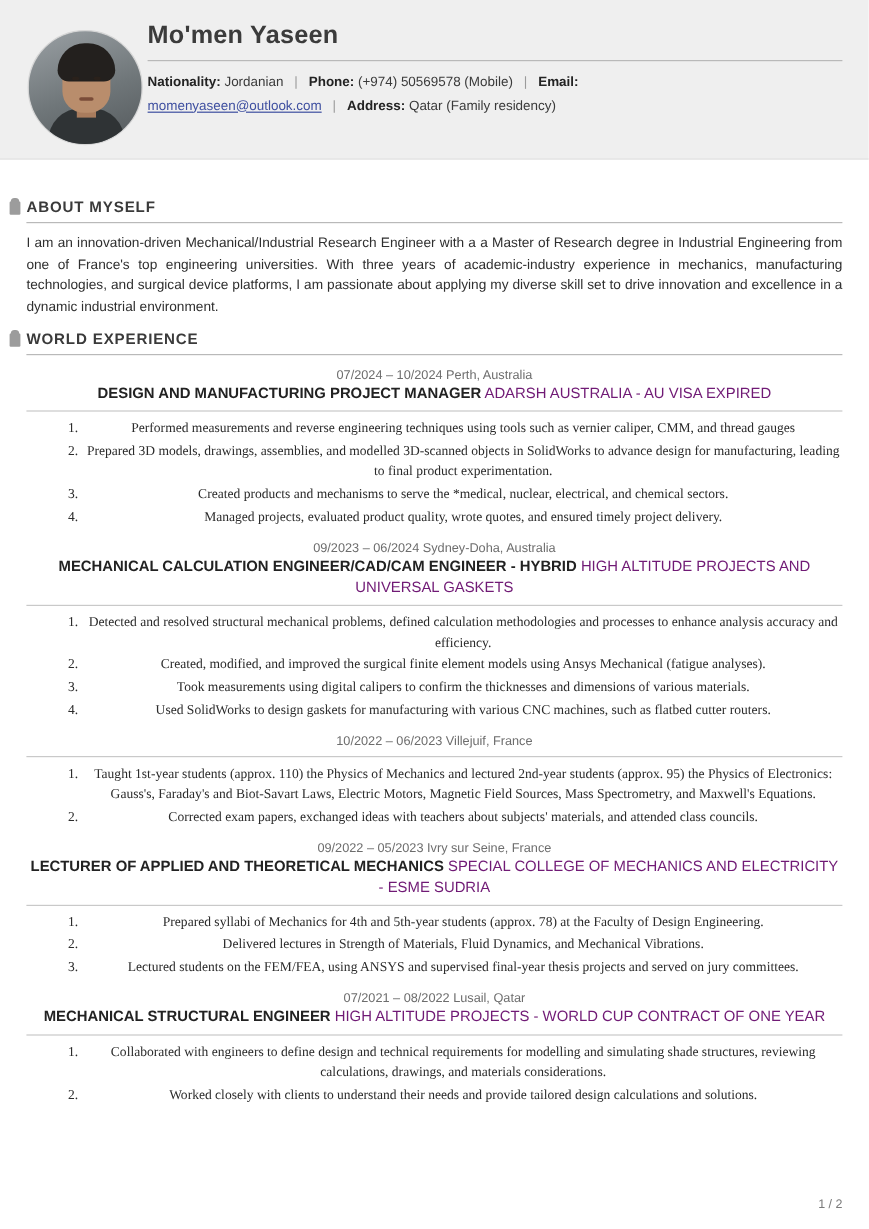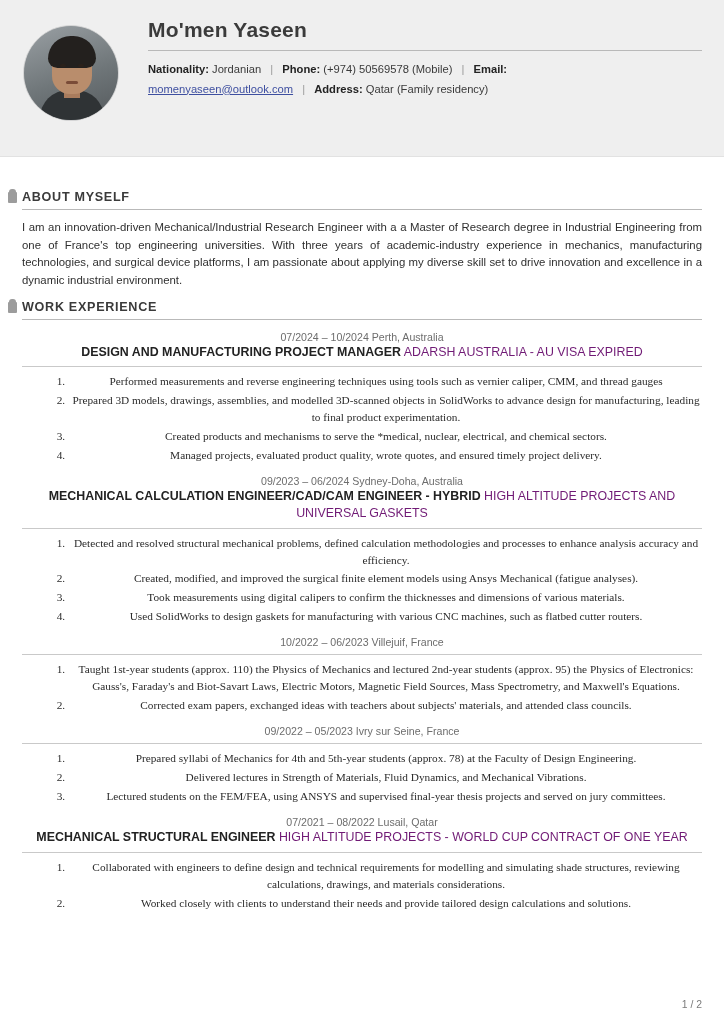--- a/index.html
+++ b/index.html
@@ -9,24 +9,24 @@
     min-height: 1024px;
     background: #ffffff;
     font-family: "Liberation Sans", sans-serif;
     color: #2b2b2b;
     position: relative;
   }
 
   
   .header {
     background: #efefef;
-    padding: 14px 22px 24px 22px;
+    padding: 14px 22px 0 22px;
     display: flex;
     align-items: flex-start;
-    gap: 28px;
+    gap: 3px;
     border-bottom: 1px solid #e2e2e2;
   }
   .avatar {
     width: 98px;
     height: 118px;
     flex: 0 0 auto;
     display: flex;
     align-items: center;
     justify-content: center;
   }
@@ -185,21 +185,21 @@
 
   <div class="sec">
     <div class="bullet-marker"></div>
     <div class="sec-title">ABOUT MYSELF</div>
     <div class="sec-rule"></div>
     <div class="para">I am an innovation-driven Mechanical/Industrial Research Engineer with a a Master of Research degree in Industrial Engineering from one of France's top engineering universities. With three years of academic-industry experience in mechanics, manufacturing technologies, and surgical device platforms, I am passionate about applying my diverse skill set to drive innovation and excellence in a dynamic industrial environment.</div>
   </div>
 
   <div class="sec">
     <div class="bullet-marker"></div>
-    <div class="sec-title">WORK EXPERIENCE</div>
+    <div class="sec-title">WORLD EXPERIENCE</div>
     <div class="sec-rule"></div>
 
     <div class="job">
       <div class="job-meta">07/2024 – 10/2024 Perth, Australia</div>
       <div class="job-title">
         <b>DESIGN AND MANUFACTURING PROJECT MANAGER</b>
         <span class="org">ADARSH AUSTRALIA - AU VISA EXPIRED</span>
       </div>
       <div class="job-rule"></div>
       <ol class="tasks">
@@ -229,20 +229,24 @@
       <div class="job-meta">10/2022 – 06/2023 Villejuif, France</div>
       <div class="job-rule"></div>
       <ol class="tasks">
         <li>Taught 1st-year students (approx. 110) the Physics of Mechanics and lectured 2nd-year students (approx. 95) the Physics of Electronics: Gauss's, Faraday's and Biot-Savart Laws, Electric Motors, Magnetic Field Sources, Mass Spectrometry, and Maxwell's Equations.</li>
         <li>Corrected exam papers, exchanged ideas with teachers about subjects' materials, and attended class councils.</li>
       </ol>
     </div>
 
     <div class="job">
       <div class="job-meta">09/2022 – 05/2023 Ivry sur Seine, France</div>
+      <div class="job-title">
+        <b>LECTURER OF APPLIED AND THEORETICAL MECHANICS</b>
+        <span class="org">SPECIAL COLLEGE OF MECHANICS AND ELECTRICITY - ESME SUDRIA</span>
+      </div>
       <div class="job-rule"></div>
       <ol class="tasks">
         <li>Prepared syllabi of Mechanics for 4th and 5th-year students (approx. 78) at the Faculty of Design Engineering.</li>
         <li>Delivered lectures in Strength of Materials, Fluid Dynamics, and Mechanical Vibrations.</li>
         <li>Lectured students on the FEM/FEA, using ANSYS and supervised final-year thesis projects and served on jury committees.</li>
       </ol>
     </div>
 
     <div class="job">
       <div class="job-meta">07/2021 – 08/2022 Lusail, Qatar</div>

